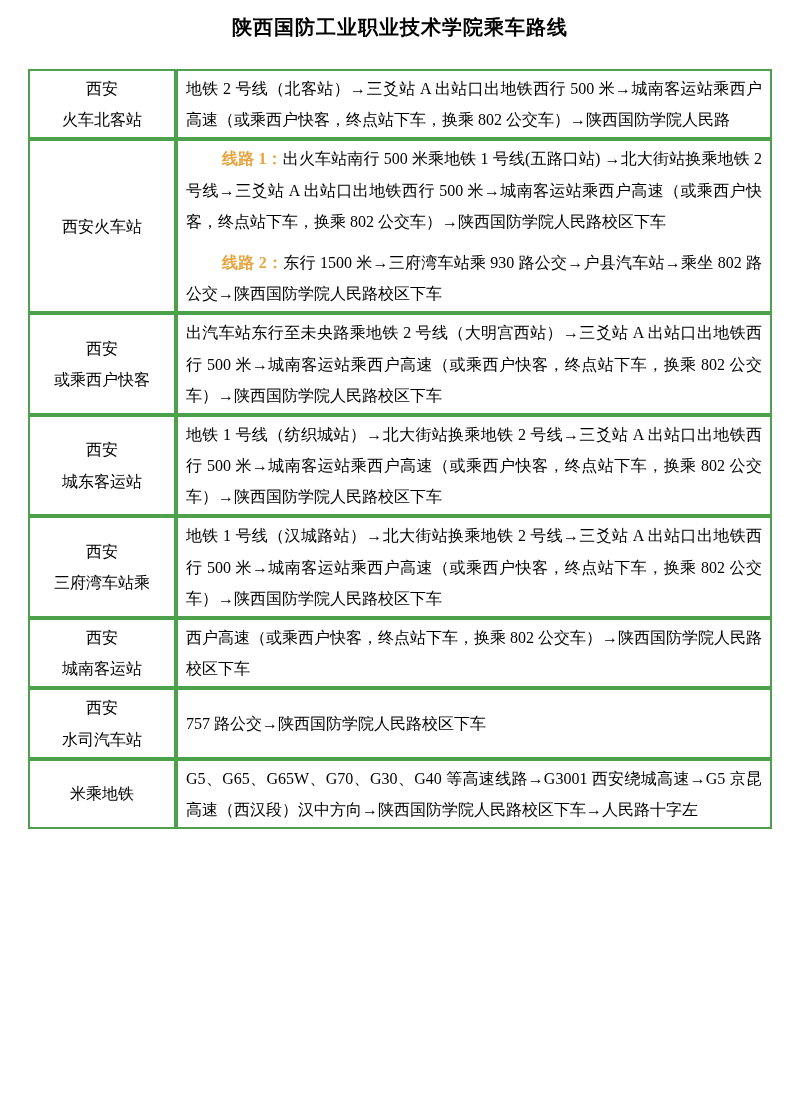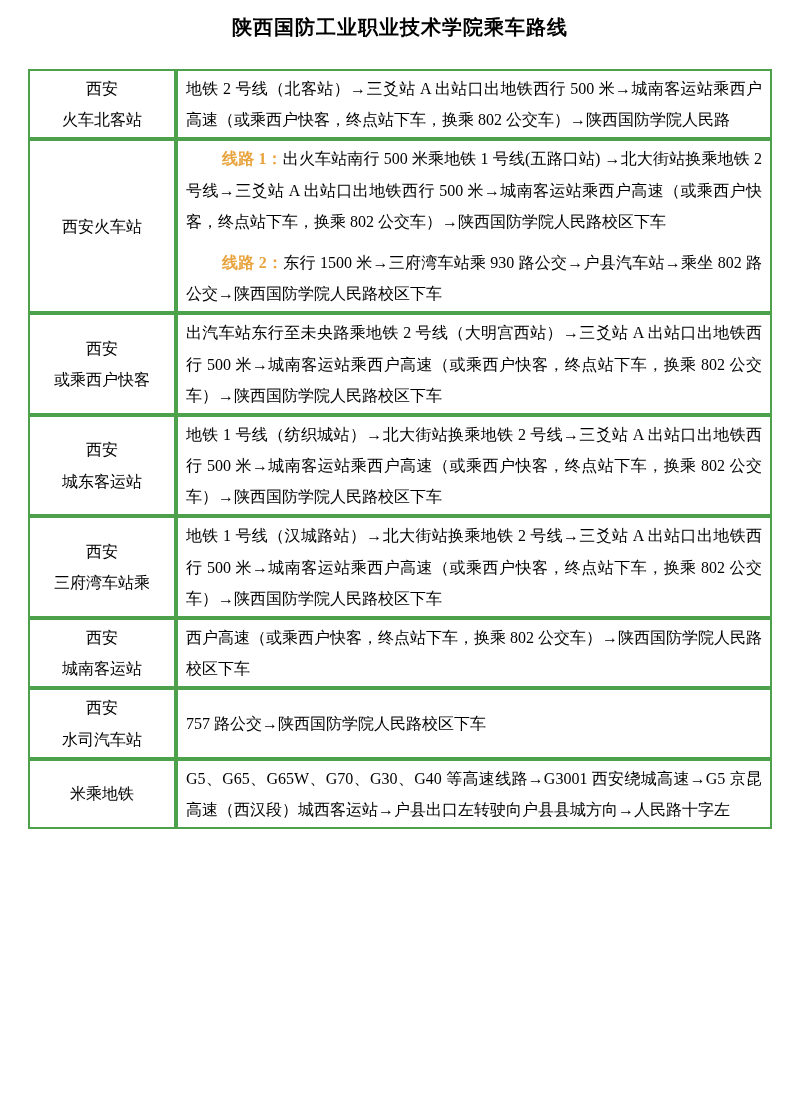--- a/index.html
+++ b/index.html
@@ -171,20 +171,20 @@
         </td>
       </tr>
 
 
       <tr>
         <td class="col-from">
           <span class="from-line">米乘地铁</span>
         </td>
         <td class="col-desc">
           <span class="seg">
-            <span class="desc-text">G5、G65、G65W、G70、G30、G40 等高速线路→G3001 西安绕城高速→G5 京昆高速（西汉段）城西客运站→户县出口左转驶向户县县城方向→人民路十字左</span>
+            <span class="desc-text">G5、G65、G65W、G70、G30、G40 等高速线路→G3001 西安绕城高速→G5 京昆高速（西汉段）汉中方向→陕西国防学院人民路校区下车→人民路十字左</span>
           </span>
         </td>
       </tr>
 
     </tbody>
   </table>
 </div>
 
 </body></html>

